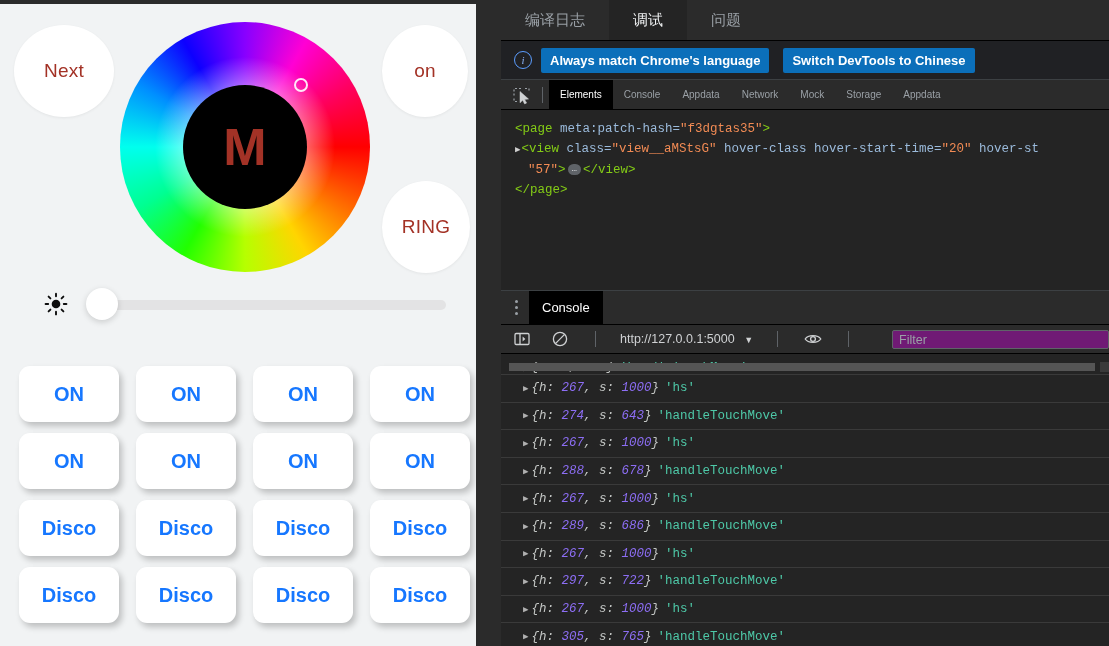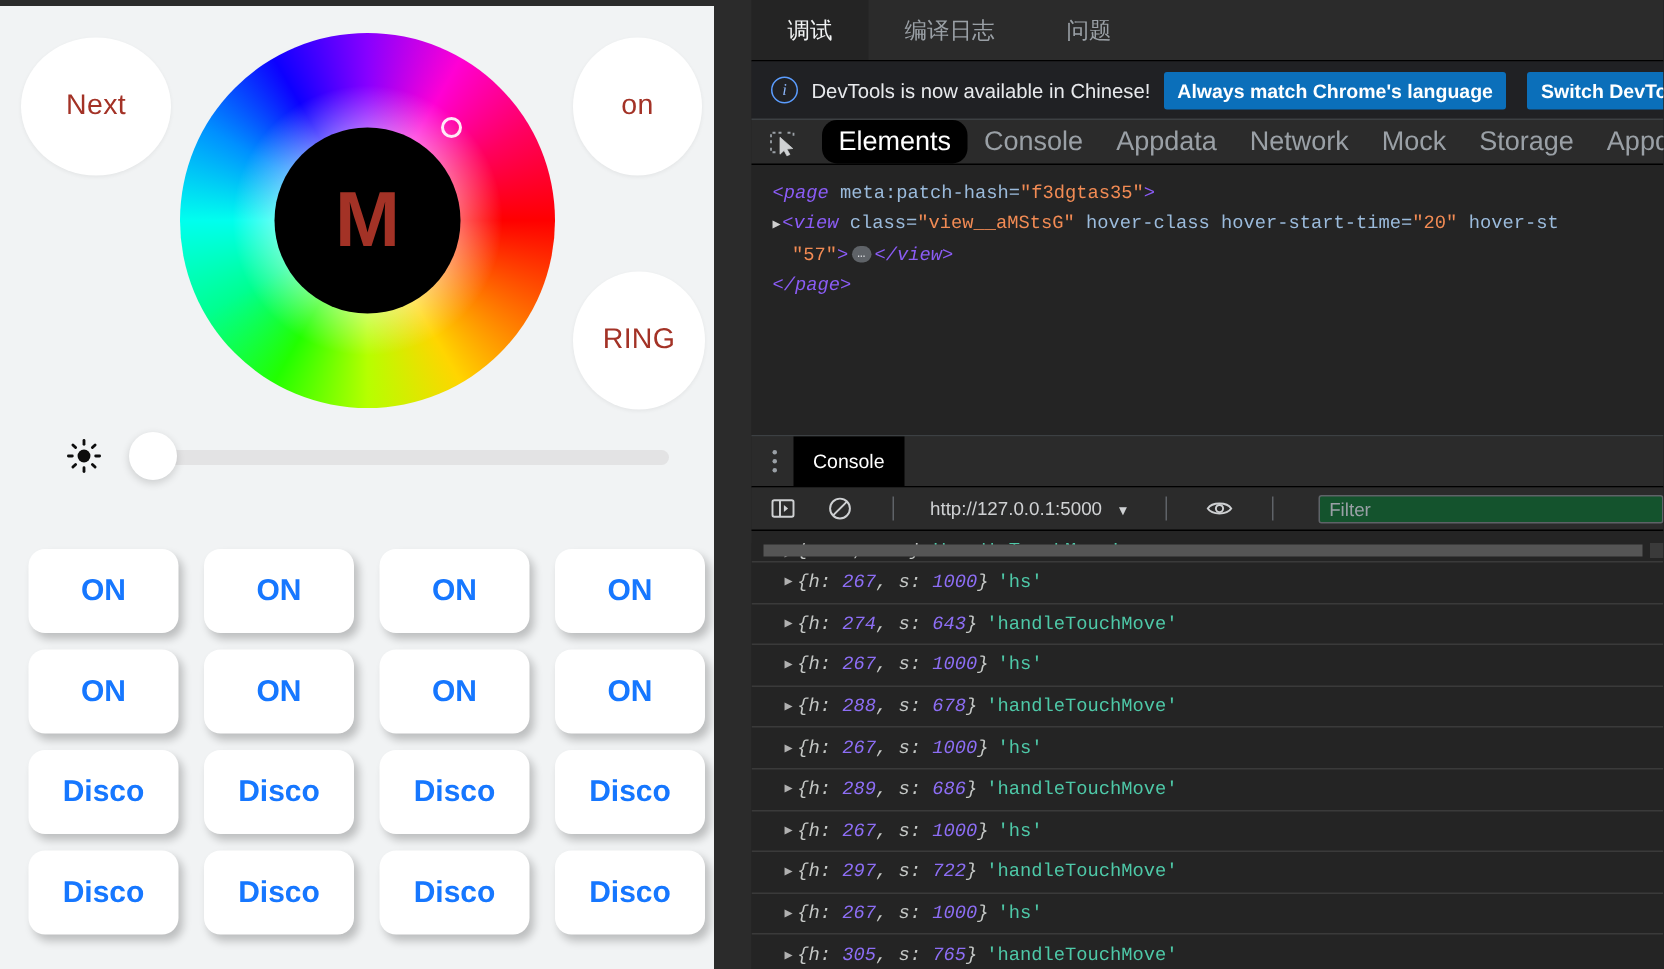--- a/index.html
+++ b/index.html
@@ -116,33 +116,32 @@
   .dt-btn + .dt-btn{margin-left:5px;}
 
   
   .dt-panelbar{
     height:29px;background:#2b2b2b;display:flex;align-items:center;
     border-bottom:1px solid #000;padding-left:6px;
   }
   .inspect-ico{width:22px;height:20px;position:relative;margin:0 7px 0 4px;}
   .bar-sep{width:1px;height:16px;background:#5f6368;margin:0 6px 0 2px;}
   .dt-ptab{
-    padding:0 11px;height:29px;line-height:29px;color:#9aa0a6;font-size:18px;
+    padding:0 11px;height:29px;line-height:29px;color:#9aa0a6;font-size:10px;
     white-space:nowrap;
-    border-radius:10px;
   }
   .dt-ptab.active{background:#000;color:#fff;}
 
   
   .dom-tree{
     height:180px;background:#242424;padding:9px 0 0 14px;box-sizing:border-box;
     font-family:"Liberation Mono",monospace;font-size:12.5px;line-height:20px;
     overflow:hidden;white-space:nowrap;
   }
-  .tk-tag{color:#8b5cf6;font-style:italic;}
+  .tk-tag{color:#84cc16;}
   .tk-attr{color:#9bbbdc;}
   .tk-val{color:#f28b54;}
   .caret{display:inline-block;color:#cfcfcf;font-size:9px;margin-right:1px;}
   .ellipsis-pill{
     display:inline-block;background:#5f6368;color:#dadce0;border-radius:7px;
     padding:0 4px;font-size:9px;line-height:11px;vertical-align:2px;margin:0 2px;
   }
   .dom-divider{height:1px;background:#3c4043;}
 
   
@@ -160,21 +159,21 @@
   
   .console-bar{
     height:28px;background:#2b2b2b;display:flex;align-items:center;
     padding-left:10px;gap:16px;border-bottom:1px solid #000;
   }
   .cb-ico{width:22px;height:22px;position:relative;flex:0 0 auto;}
   .cb-sep{width:1px;height:16px;background:#5f6368;margin:0 8px;}
   .ctx-sel{color:#cfd1d3;font-size:12.5px;white-space:nowrap;}
   .ctx-caret{color:#cfd1d3;font-size:9px;margin-left:6px;}
   .filter-box{
-    margin-left:6px;flex:1;height:19px;background:#14532d;
+    margin-left:19px;flex:1;height:19px;background:#701a75;
     border:1px solid #5f6368;border-radius:2px;color:#9aa0a6;
     font-size:12.5px;line-height:19px;padding-left:6px;box-sizing:border-box;
   }
 
   
   .console-log{
     position:absolute;left:0;right:0;top:362px;bottom:0;background:#242424;
     overflow:hidden;
   }
   .log-row{
@@ -288,28 +287,27 @@
           <span>Disco</span>
         </div>
       </div>
   </div>
 
   <div class="device-gap"></div>
 
   <div class="devtools">
 
     <div class="dt-toptabs" id="dt-toptabs">
+        <div class="dt-toptab">编译日志</div>
         <div class="dt-toptab active">调试</div>
-        <div class="dt-toptab">编译日志</div>
         <div class="dt-toptab">问题</div>
       </div>
 
     <div class="dt-notice">
       <span class="info-circle">i</span>
-      <span class="dt-notice-text">DevTools is now available in Chinese!</span>
       <span class="dt-btn">Always match Chrome's language</span>
       <span class="dt-btn">Switch DevTools to Chinese</span>
     </div>
 
     <div class="dt-panelbar">
       <span class="inspect-ico">
         <svg width="22" height="20" viewBox="0 0 22 20">
           <g stroke="#9aa0a6" stroke-width="1.2" stroke-dasharray="2 2" fill="none">
             <path d="M3 10.5V3.5h8"></path>
             <path d="M3 13.5v3h4"></path>

